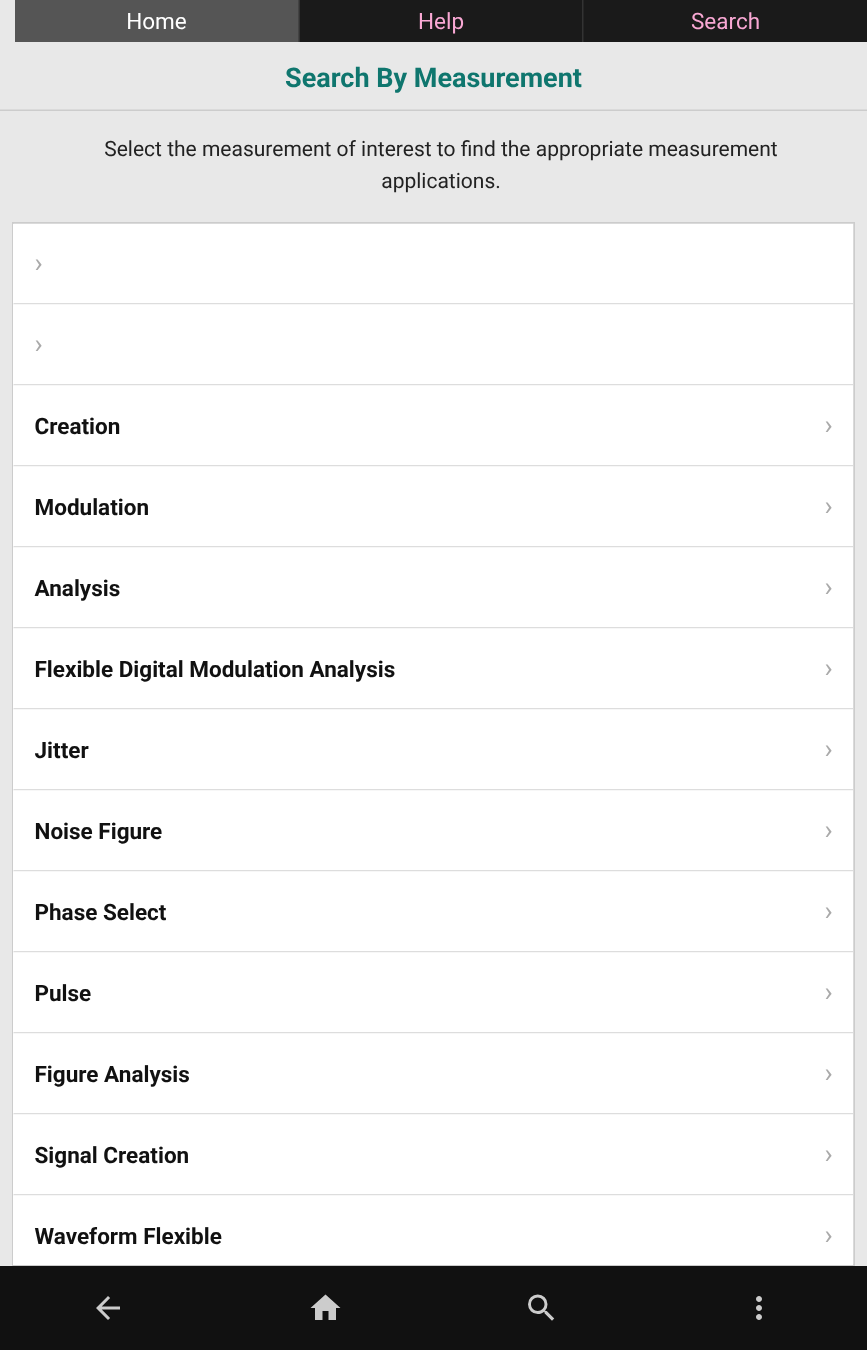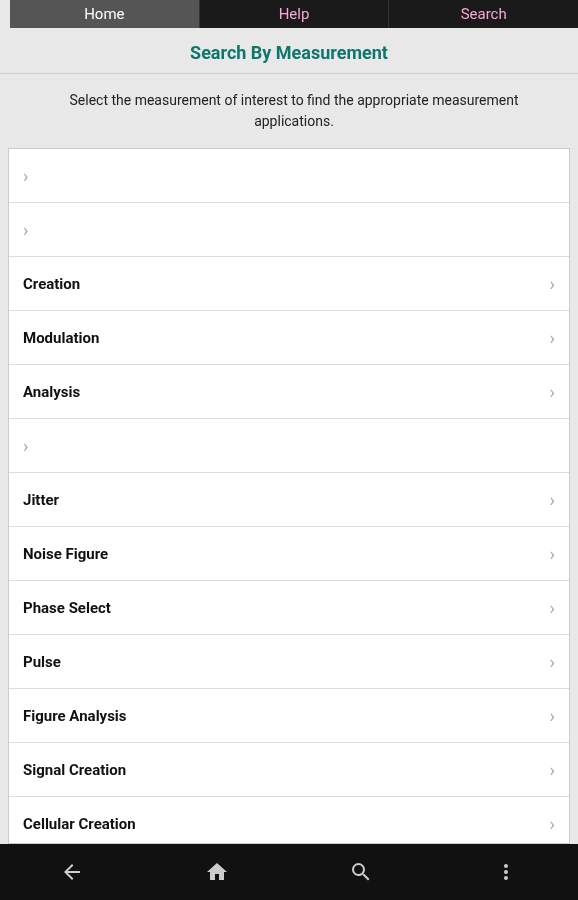--- a/index.html
+++ b/index.html
@@ -171,20 +171,21 @@
     </div>
     <div class="list-item">
       <span class="list-item-label">Modulation</span>
       <span class="chevron">›</span>
     </div>
     <div class="list-item">
       <span class="list-item-label">Analysis</span>
       <span class="chevron">›</span>
     </div>
     <div class="list-item">
+      <span class="list-item-label">Flexible Digital Modulation Analysis</span>
       <span class="chevron">›</span>
     </div>
     <div class="list-item">
       <span class="list-item-label">Jitter</span>
       <span class="chevron">›</span>
     </div>
     <div class="list-item">
       <span class="list-item-label">Noise Figure</span>
       <span class="chevron">›</span>
     </div>
@@ -198,21 +199,21 @@
     </div>
     <div class="list-item">
       <span class="list-item-label">Figure Analysis</span>
       <span class="chevron">›</span>
     </div>
     <div class="list-item">
       <span class="list-item-label">Signal Creation</span>
       <span class="chevron">›</span>
     </div>
     <div class="list-item">
-      <span class="list-item-label">Cellular Creation</span>
+      <span class="list-item-label">Waveform Flexible</span>
       <span class="chevron">›</span>
     </div>
   </div>
 
 <div class="bottom-nav">
   <div class="bottom-nav-btn">
     <svg viewBox="0 0 24 24" xmlns="http://www.w3.org/2000/svg">
       <path d="M20 11H7.83l5.59-5.59L12 4l-8 8 8 8 1.41-1.41L7.83 13H20v-2z"></path>
     </svg>
   </div>

